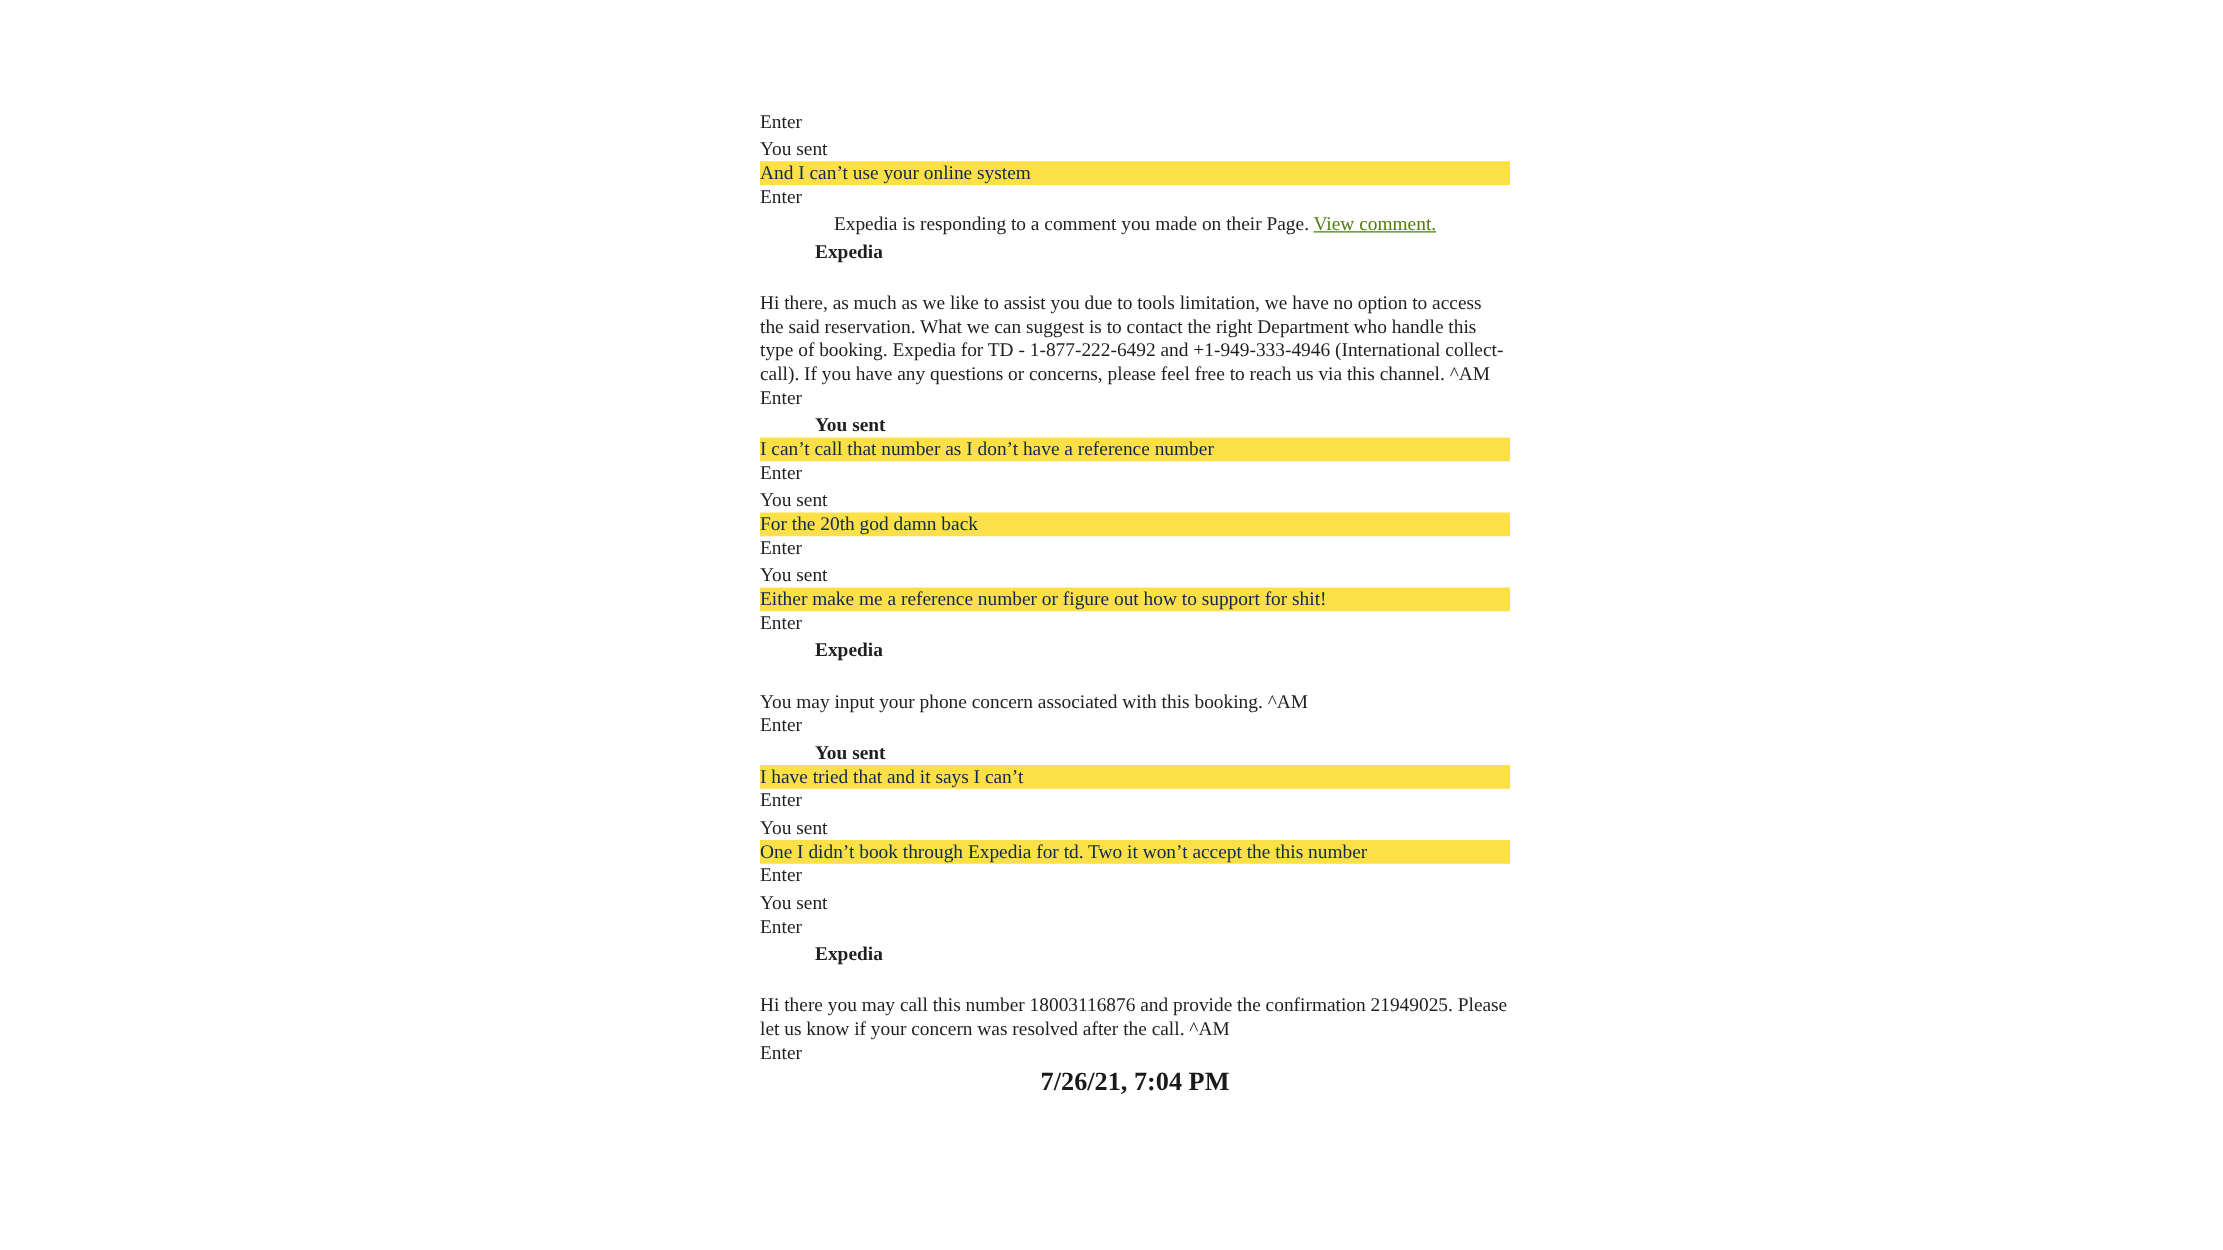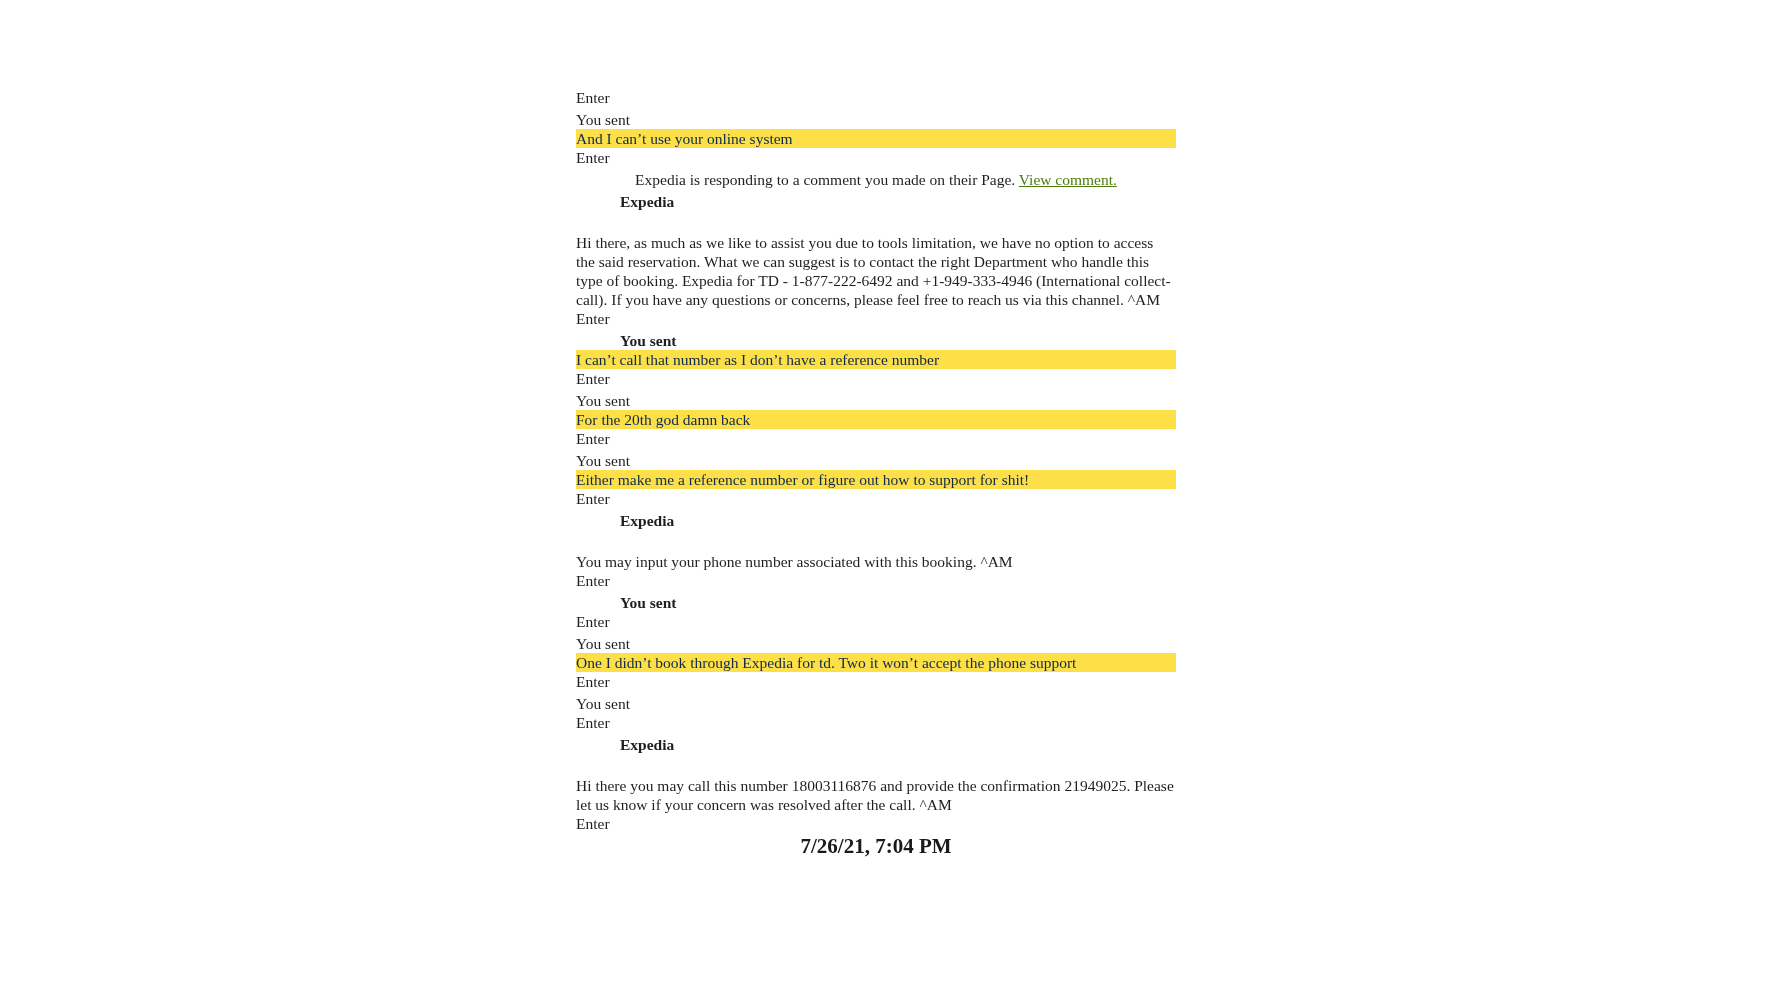--- a/index.html
+++ b/index.html
@@ -11,21 +11,21 @@
     position: relative;
     width: 1778px;
     height: 1000px;
     background: #ffffff;
     overflow: hidden;
     font-family: "Liberation Serif", "DejaVu Serif", serif;
     color: #1f1f1f;
   }
   .content {
     position: absolute;
-    left: 576px;
+    left: 608px;
     top: 88px;
     width: 600px;
     font-size: 15.5px;
     line-height: 19px;
   }
   .ln { margin: 0; }
   .gap { margin-bottom: 3px; }
   .bold { font-weight: bold; margin-left: 44px; }
   .message {
     background: #fde047;
@@ -76,28 +76,29 @@
     <div class="ln">You sent</div>
     <div class="ln message">For the 20th god damn back</div>
     <div class="ln gap">Enter</div>
 
     <div class="ln">You sent</div>
     <div class="ln message">Either make me a reference number or figure out how to support for shit!</div>
     <div class="ln gap">Enter</div>
 
     <div class="ln bold">Expedia</div>
     <div class="blank"></div>
-    <div class="ln">You may input your phone number associated with this booking. ^AM</div>
+    <div class="ln">You may input your phone concern associated with this booking. ^AM</div>
     <div class="ln gap">Enter</div>
 
     <div class="ln bold">You sent</div>
+    <div class="ln message">I have tried that and it says I can’t</div>
     <div class="ln gap">Enter</div>
 
     <div class="ln">You sent</div>
-    <div class="ln message">One I didn’t book through Expedia for td. Two it won’t accept the phone support</div>
+    <div class="ln message">One I didn’t book through Expedia for td. Two it won’t accept the this number</div>
     <div class="ln gap">Enter</div>
 
     <div class="ln">You sent</div>
     <div class="ln gap">Enter</div>
 
     <div class="ln bold">Expedia</div>
     <div class="blank"></div>
     <div class="ln">Hi there you may call this number 18003116876 and provide the confirmation 21949025. Please let us know if your concern was resolved after the call. ^AM</div>
     <div class="ln gap">Enter</div>
 

